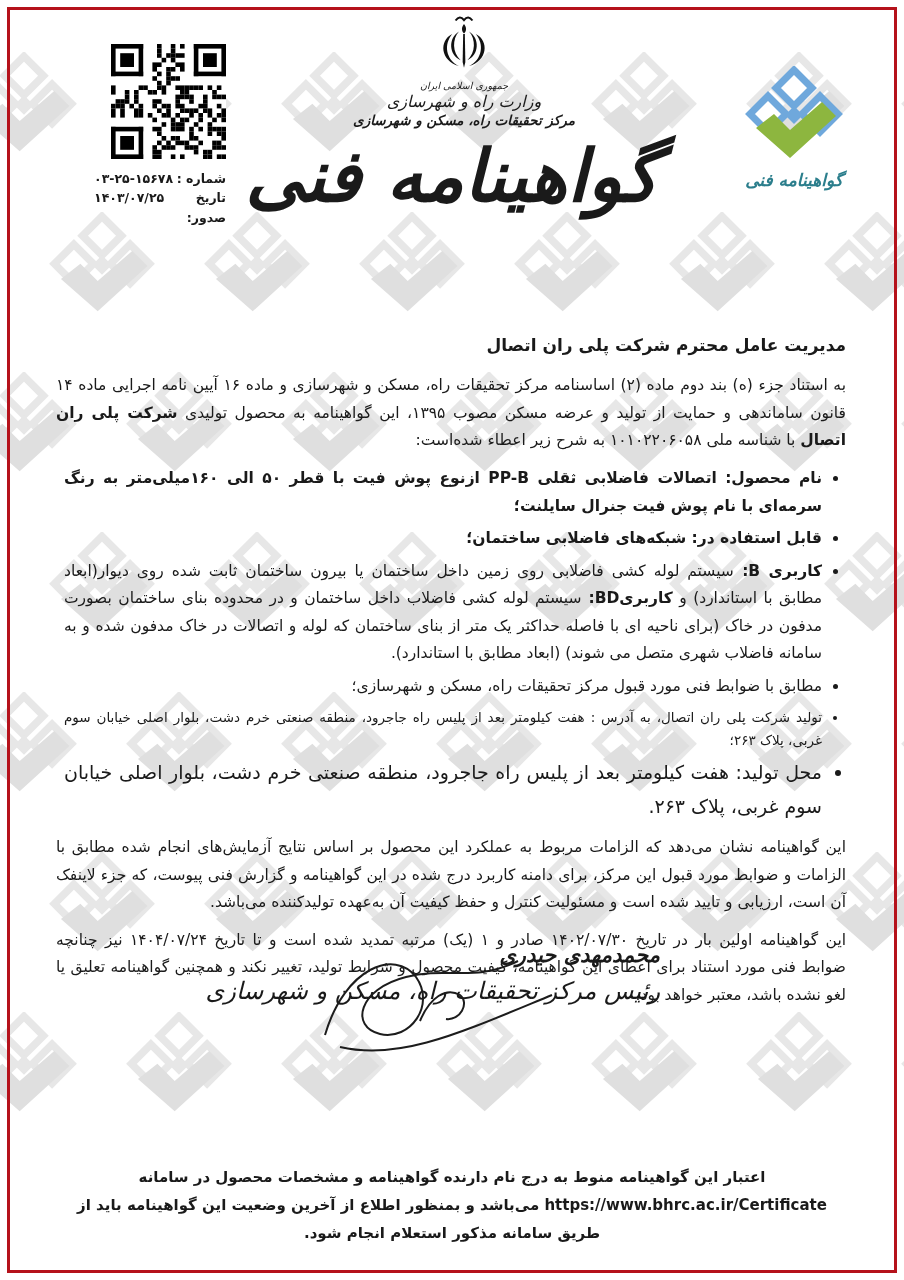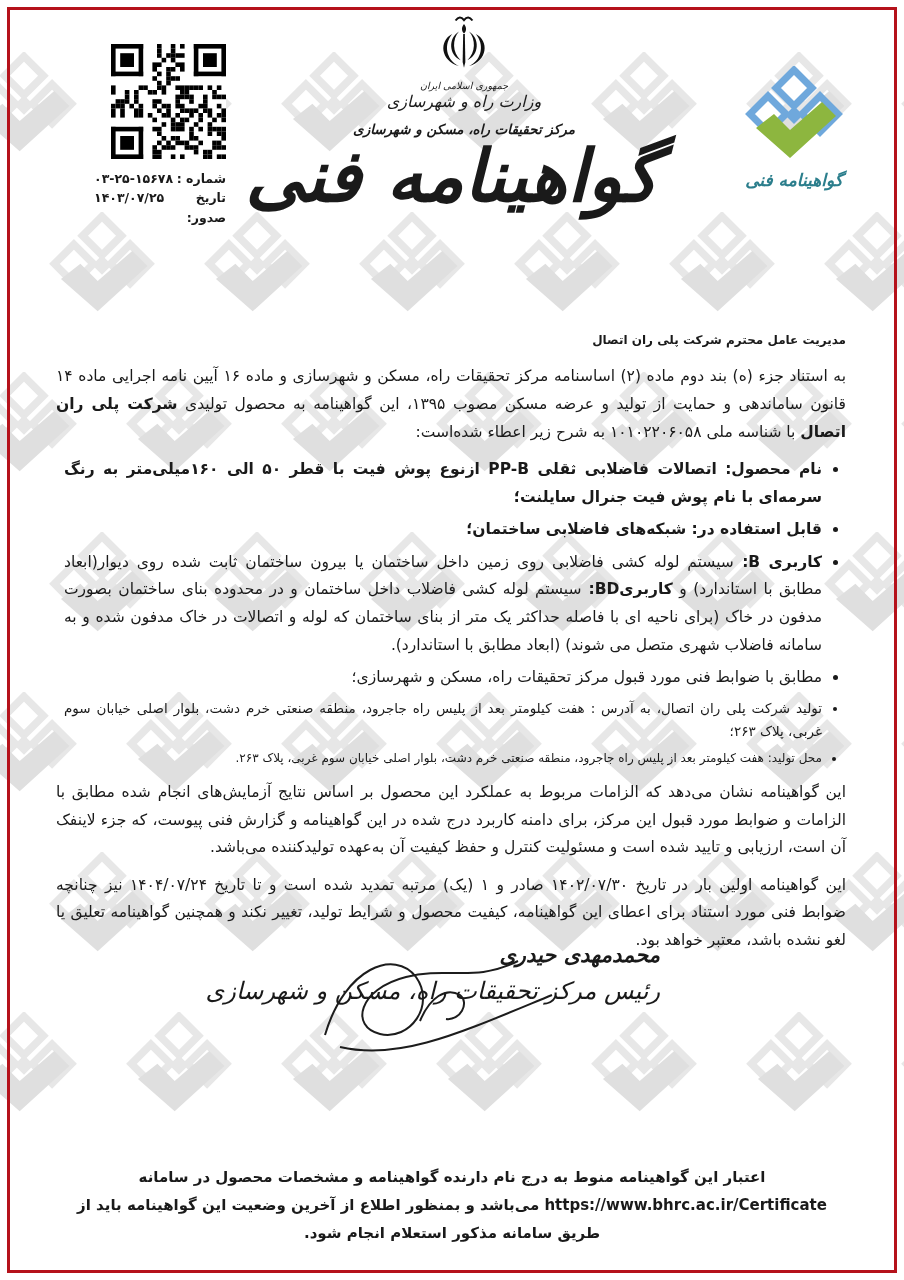--- a/index.html
+++ b/index.html
@@ -16,41 +16,41 @@
   .qr-block{position:absolute;top:44px;left:94px;width:132px;text-align:right;}
   .qr-block svg{display:block;background:#fff;}
   .serial-lines{margin-top:10px;font-size:12.5px;font-weight:bold;line-height:1.55;}
   .serial-row{display:flex;justify-content:space-between;}
 
   
   .emblem-block{position:absolute;top:12px;left:0;right:0;text-align:center;z-index:2;padding-left:24px;}
   .emblem-block svg{display:block;margin:0 auto;}
   .lh1{font-size:9.5px;font-style:italic;margin-top:2px;}
   .lh2{font-size:16px;font-style:italic;margin-top:1px;}
-  .lh3{font-size:13.5px;font-style:italic;font-weight:bold;margin-top:10px;}
+  .lh3{font-size:13.5px;font-style:italic;font-weight:bold;margin-top:1px;}
 
   
   .brand-block{position:absolute;top:66px;right:26px;width:168px;text-align:center;z-index:2;}
   .brand-block svg{display:block;margin:0 auto;}
   .brand-caption{margin-top:4px;font-size:17px;font-style:italic;font-weight:bold;color:var(--logo_teal,#2b7e8c);}
 
   
   .title-block{position:absolute;top:128px;left:0;right:0;text-align:center;z-index:1;}
   .cert-title{font-size:72px;font-weight:bold;font-style:italic;line-height:1.35;margin:0;}
   .cert-subtitle{font-size:26px;font-style:italic;font-weight:bold;margin-top:2px;}
 
   
   .body{position:absolute;top:330px;right:58px;left:56px;font-size:15.5px;line-height:1.78;text-align:justify;z-index:1;}
-  .recipient{font-weight:bold;font-size:12px;margin-bottom:12px;}
+  .recipient{font-weight:bold;font-size:17px;margin-bottom:12px;}
   .body p{margin:0 0 10px 0;}
   ul.points{margin:2px 0 10px 0;padding:0 24px 0 0;}
   ul.points li{margin-bottom:5px;margin-left:8px;}
   li.b-bold{font-weight:bold;}
   li.b-small{font-size:13.5px;line-height:1.7;}
-  li.b-mid{font-size:12px;}
+  li.b-mid{font-size:19px;}
 
   
   .sig-block{position:absolute;top:943px;left:160px;width:500px;text-align:right;z-index:2;}
   .sig-name{font-size:21px;font-weight:bold;font-style:italic;}
   .sig-title{font-size:24px;font-style:italic;margin-top:10px;}
   .sig-scribble{position:absolute;left:110px;top:-6px;pointer-events:none;}
 
   
   .footer{position:absolute;top:1164px;right:58px;left:58px;text-align:center;
     font-weight:bold;font-size:15px;line-height:1.85;z-index:1;}

